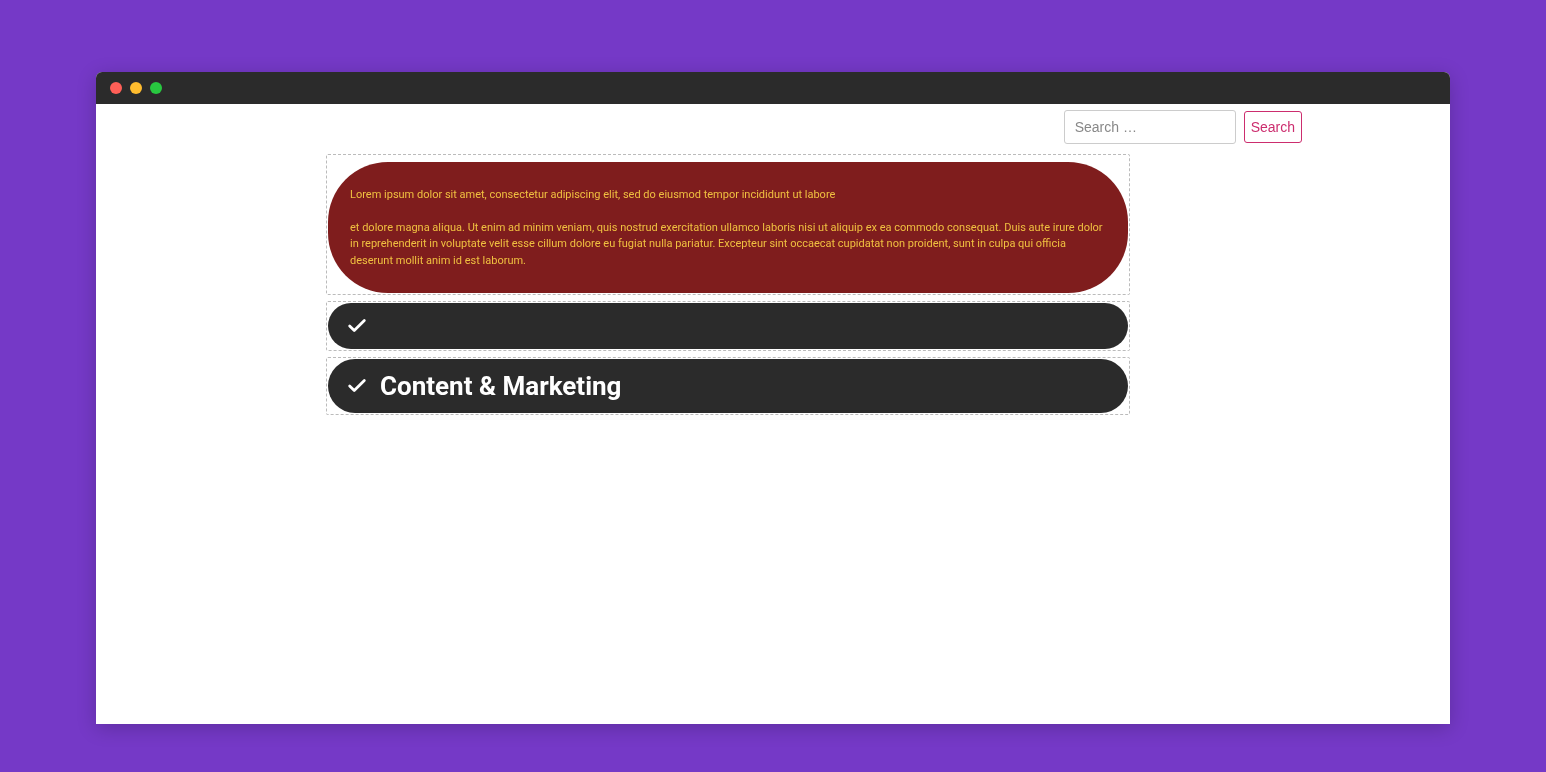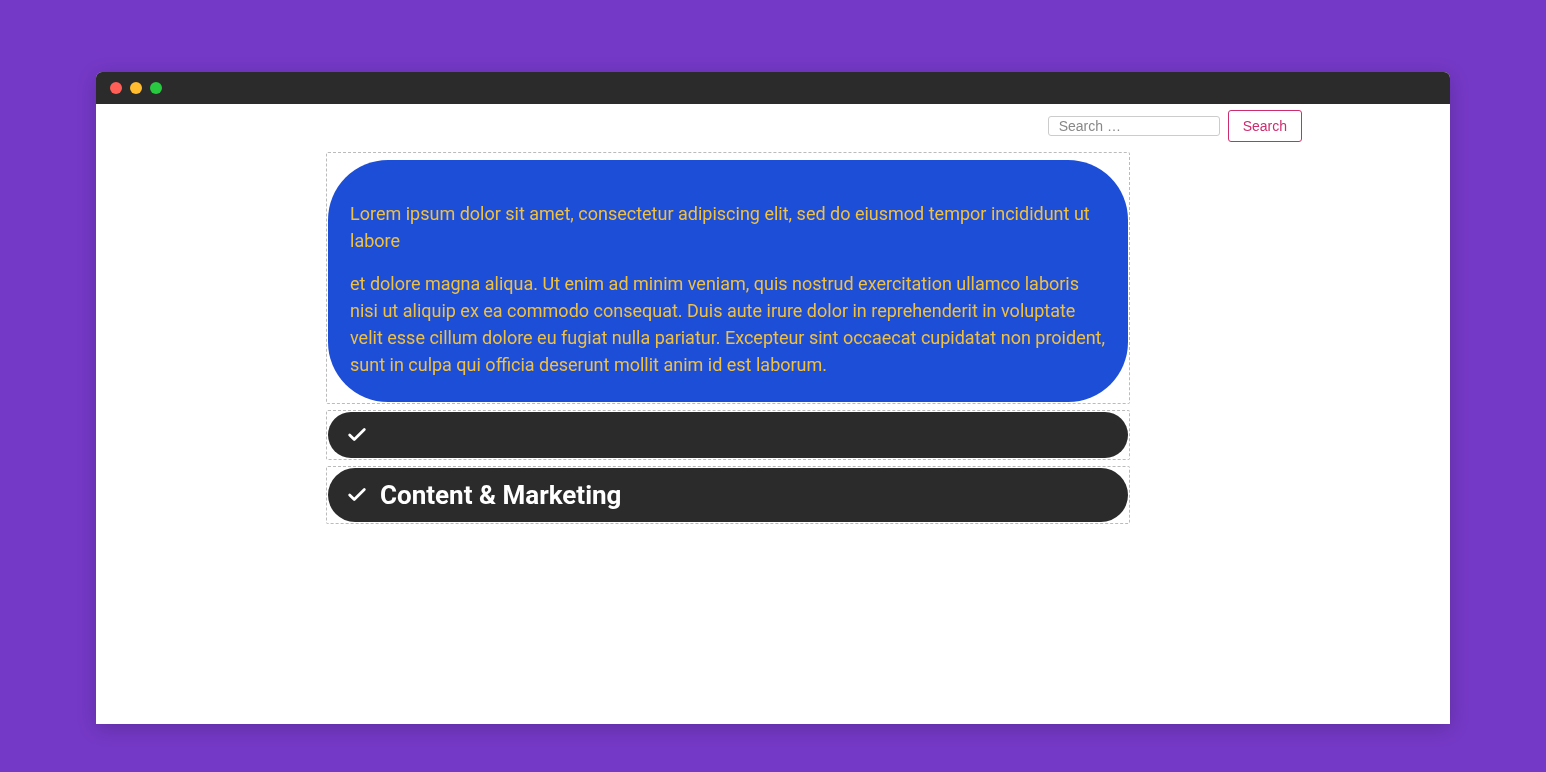--- a/index.html
+++ b/index.html
@@ -47,33 +47,33 @@
     }
     .search-row {
       display: flex;
       justify-content: flex-end;
       padding: 0 148px 10px 0;
       gap: 8px;
       align-items: center;
     }
     .search-input {
       width: 172px;
-      height: 20px;
+      height: 34px;
       border: 1px solid #ccc;
       border-radius: 3px;
       padding: 0 10px;
       font-size: 14px;
       color: #15803d;
     }
     .search-input::placeholder {
       color: #888;
     }
     .search-btn {
       height: 32px;
-      padding: 0 14px;
+      padding: 0 6px;
       border: 1px solid #cc2d6e;
       background: #fff;
       color: #cc2d6e;
       border-radius: 3px;
       font-size: 14px;
       cursor: pointer;
     }
     .accordion {
       margin: 0 320px 0 230px;
     }
@@ -104,26 +104,26 @@
     .acc-header .icon-wrap svg {
       width: 22px;
       height: 22px;
     }
     .acc-title {
       font-size: 26px;
       font-weight: 700;
       color: #fff;
     }
     .acc-body {
-      background: #1d4ed8;
+      background: #7f1d1d;
       color: #f0c040;
       border-radius: 60px;
-      padding: 40px 22px 22px 22px;
+      padding: 25px 22px 22px 22px;
       margin-top: 6px;
-      font-size: 18px;
+      font-size: 11px;
       line-height: 1.5;
     }
     .acc-body p {
       margin-bottom: 16px;
     }
     .acc-body p:last-child {
       margin-bottom: 2px;
     }
   </style>
 </head>

